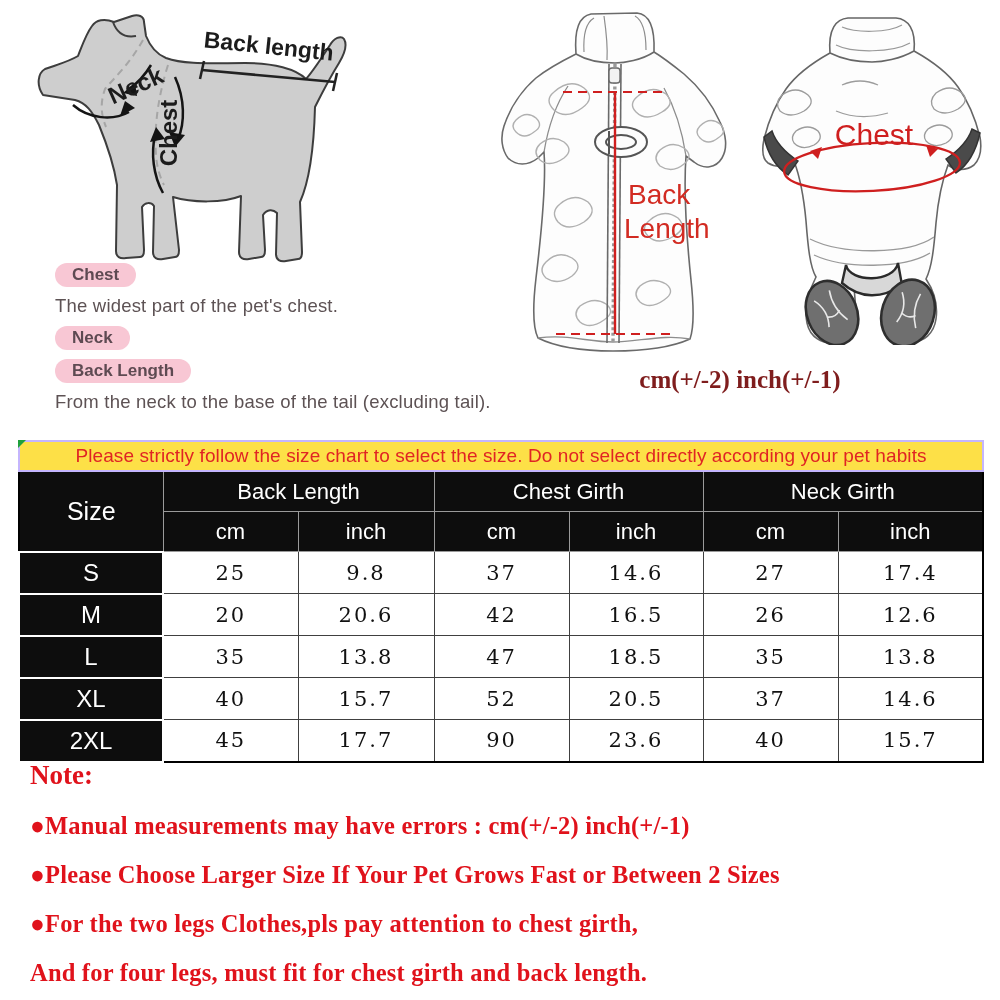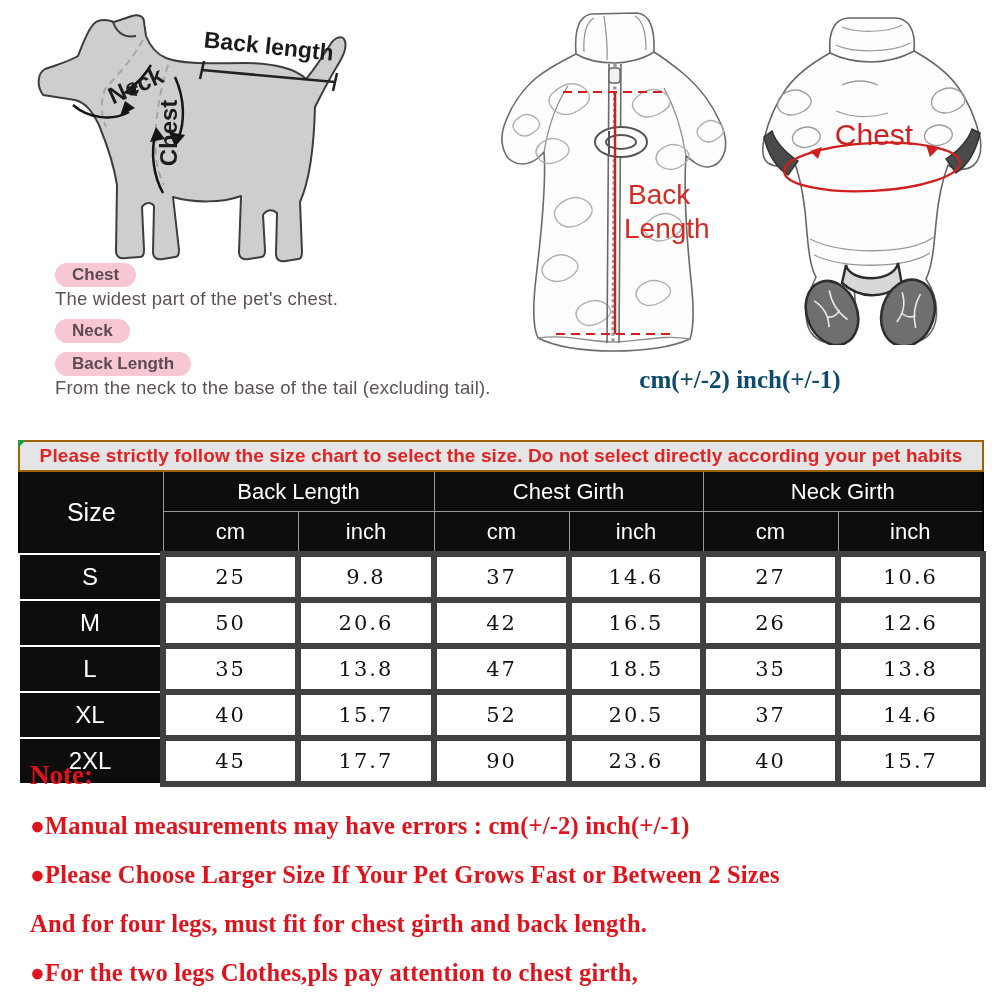--- a/index.html
+++ b/index.html
@@ -4,44 +4,44 @@
 <style>
   html,body{margin:0;padding:0;background:#fff;}
   #canvas{position:relative;width:1000px;height:1000px;background:#fff;overflow:hidden;
           font-family:"Liberation Sans",sans-serif;}
 
   
   .defs{position:absolute;left:55px;top:263px;width:440px;}
   .def-item{margin-bottom:9px;}
   .pill{display:inline-block;background:#f8c7d4;color:#5e4a52;border-radius:14px;
         padding:2px 17px;font-size:17px;font-weight:bold;line-height:20px;}
-  .def-text{font-size:18.5px;color:#5d5254;margin-top:1px;letter-spacing:.2px;}
+  .def-text{font-size:18.5px;color:#5d5254;margin-top:8px;letter-spacing:.2px;}
 
   
   .dog-svg{position:absolute;left:15px;top:5px;}
   .front-svg{position:absolute;left:488px;top:8px;}
   .back-svg{position:absolute;left:752px;top:15px;}
   .tolerance{position:absolute;left:490px;top:366px;width:500px;text-align:center;
-             font-family:"Liberation Serif",serif;font-weight:bold;font-size:25px;color:#0c4a6e;}
+             font-family:"Liberation Serif",serif;font-weight:bold;font-size:25px;color:#7f1d1d;}
 
   
   .table-wrap{position:absolute;left:18px;top:440px;width:964px;}
   .corner{position:absolute;left:0;top:0;width:0;height:0;z-index:3;
           border-top:8px solid #1fa03c;border-right:8px solid transparent;}
   table{border-collapse:collapse;table-layout:fixed;width:964px;border:2px solid #000;}
   td,th{padding:0;text-align:center;vertical-align:middle;}
-  .warn-cell{height:28px;background:#e5e5e5;color:#e02424;font-size:19px;font-weight:700;
-             border:2px solid #a16207;letter-spacing:.1px;}
+  .warn-cell{height:28px;background:#fde047;color:#e02424;font-size:19px;font-weight:400;
+             border:2px solid #c4b5fd;letter-spacing:.1px;}
   th.hdr{background:#0d0d0d;color:#fff;font-weight:normal;border:1px solid #9a9a9a;}
   th.group{height:39px;font-size:22px;}
   th.unit{height:39px;font-size:22px;margin-left:19px;}
   th.size-hd{font-size:25px;}
   th.size-cell{background:#0d0d0d;color:#fff;font-size:24px;font-weight:normal;
                border:2px solid #fff;height:40px;}
-  td.num{background:#fff;color:#111;border:6px solid #404040;height:40px;
+  td.num{background:#fff;color:#111;border:1px solid #404040;height:40px;
          font-family:"DejaVu Serif",serif;font-size:21px;letter-spacing:2px;}
 
   
   .notes{position:absolute;left:30px;top:760px;width:950px;color:#e0121b;
          font-family:"Liberation Serif",serif;font-weight:bold;}
   .note-title{font-size:27px;margin-bottom:21px;}
   .note-item{font-size:24.5px;margin-bottom:21px;letter-spacing:.2px;margin-top:18px;}
 
   svg text{font-family:"Liberation Sans",sans-serif;}
 </style>
@@ -226,25 +226,25 @@
         <th class="hdr unit">cm</th>
         <th class="hdr unit">inch</th>
       </tr>
       <tr>
         <th class="size-cell">S</th>
         <td class="num">25</td>
         <td class="num">9.8</td>
         <td class="num">37</td>
         <td class="num">14.6</td>
         <td class="num">27</td>
-        <td class="num">10.6</td>
+        <td class="num">17.4</td>
       </tr>
       <tr>
         <th class="size-cell">M</th>
-        <td class="num">50</td>
+        <td class="num">20</td>
         <td class="num">20.6</td>
         <td class="num">42</td>
         <td class="num">16.5</td>
         <td class="num">26</td>
         <td class="num">12.6</td>
       </tr>
       <tr>
         <th class="size-cell">L</th>
         <td class="num">35</td>
         <td class="num">13.8</td>
@@ -272,17 +272,17 @@
         <td class="num">15.7</td>
       </tr>
     </tbody>
       </table>
   </div>
 
   <div class="notes">
     <div class="note-title">Note:</div>
     <div class="note-item">●Manual measurements may have errors : cm(+/-2)  inch(+/-1)</div>
     <div class="note-item">●Please Choose Larger Size If Your Pet Grows Fast or Between 2 Sizes</div>
+    <div class="note-item">●For the two legs Clothes,pls pay attention to chest girth,</div>
     <div class="note-item">And for four legs, must fit for chest girth and back length.</div>
-    <div class="note-item">●For the two legs Clothes,pls pay attention to chest girth,</div>
   </div>
 
 </div>
 
 </body></html>

